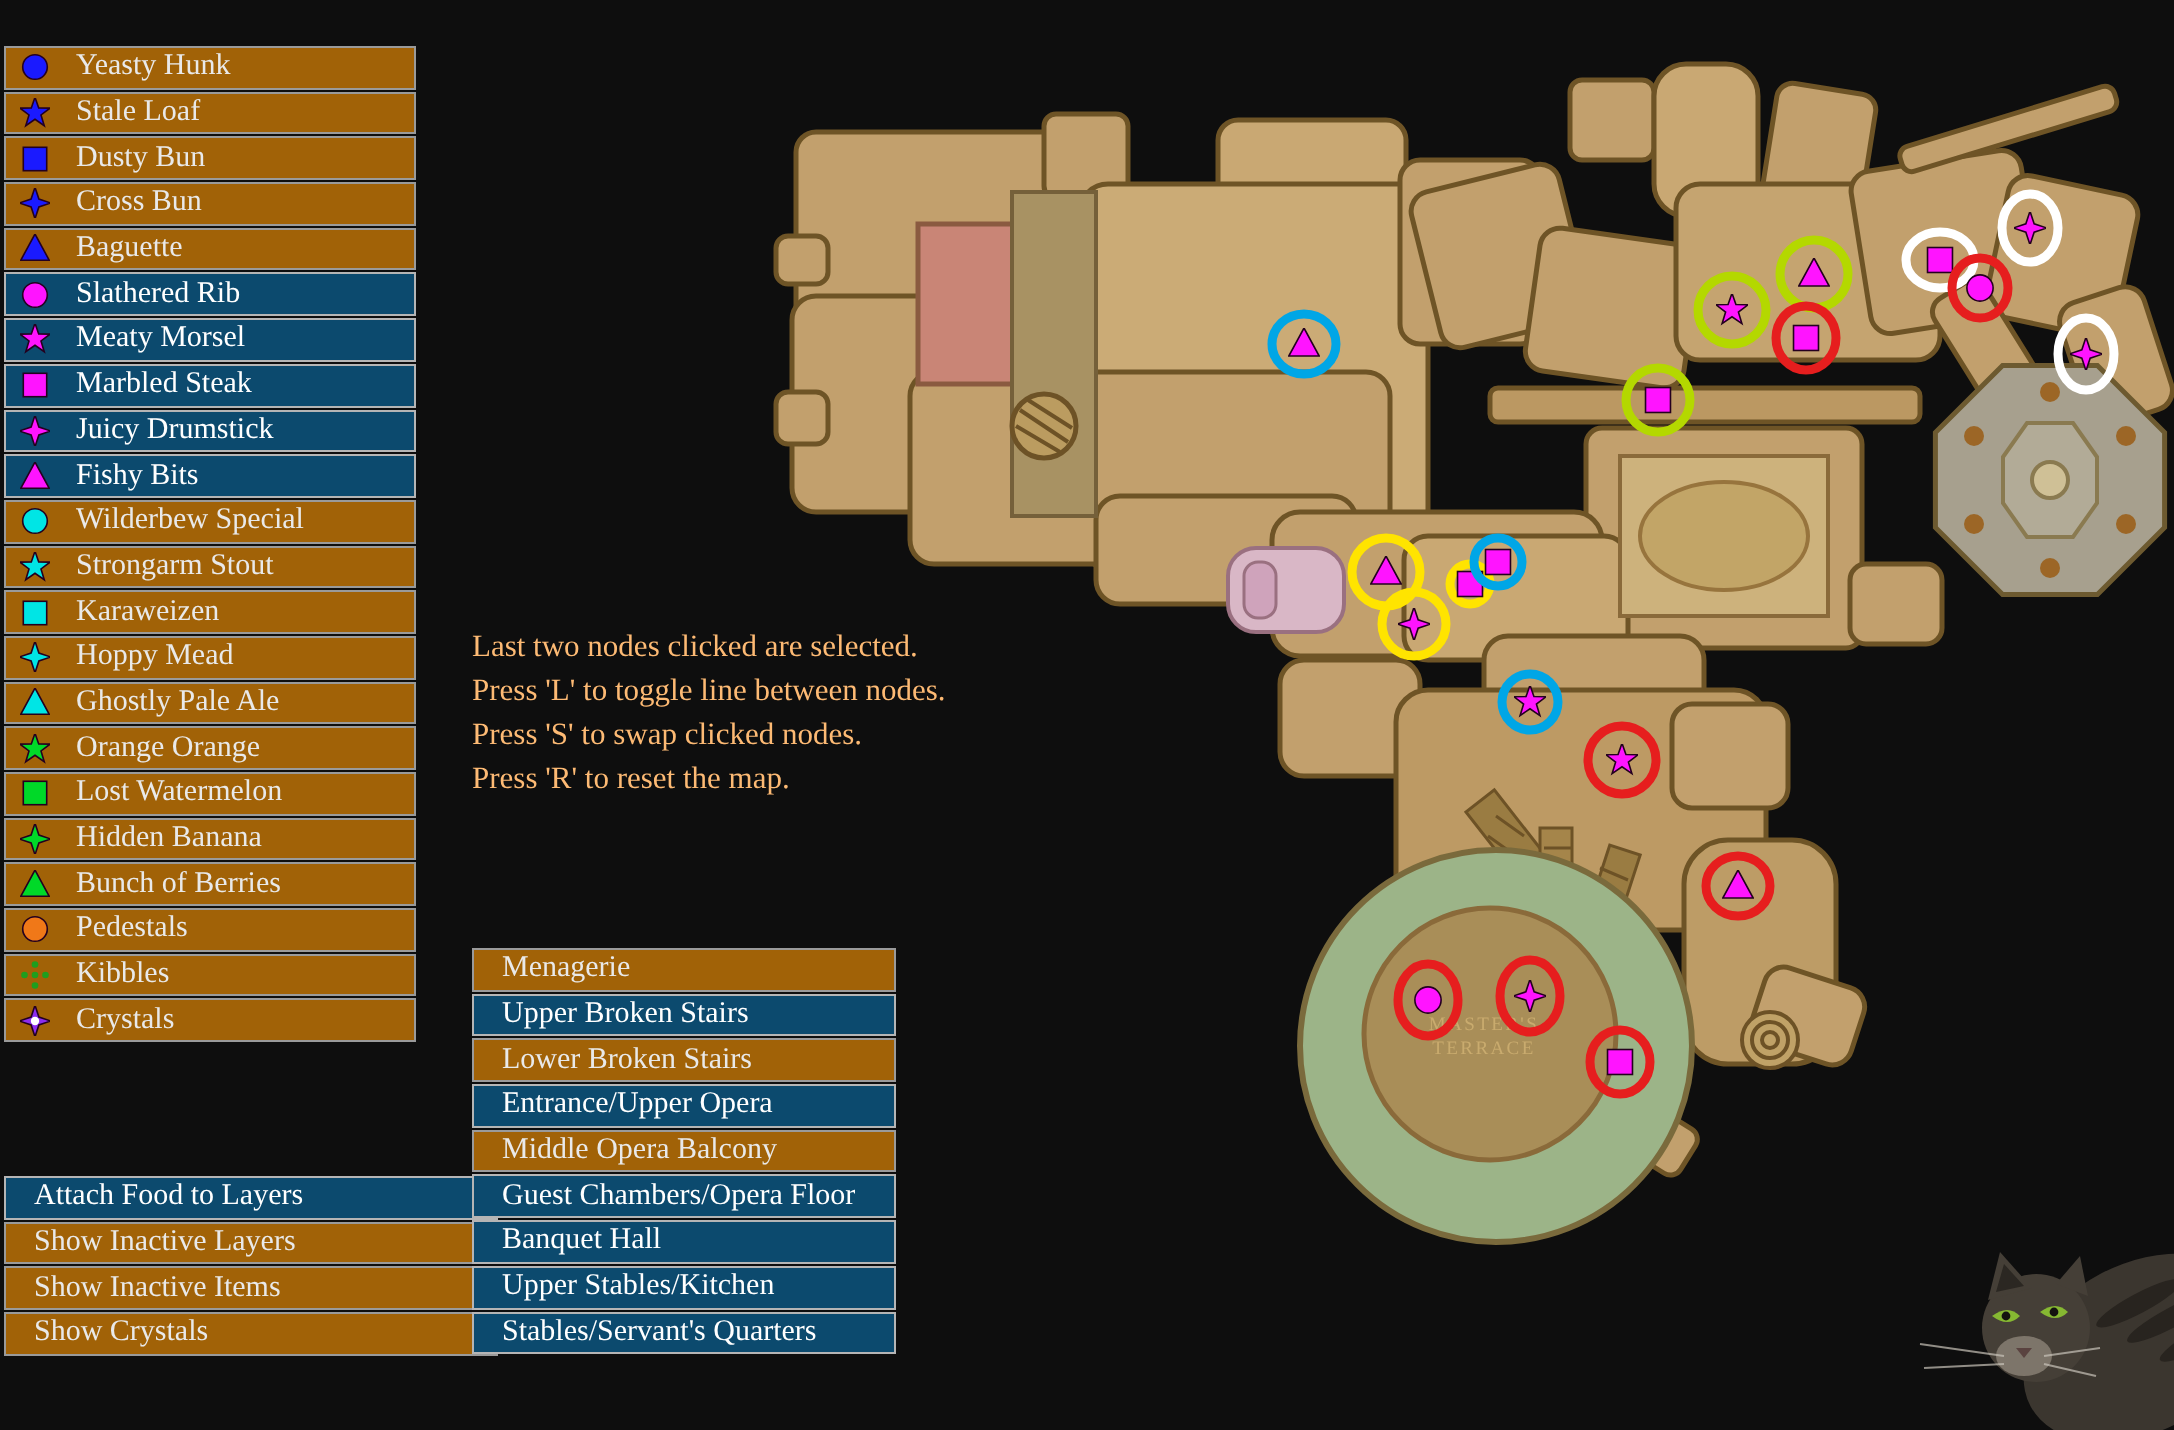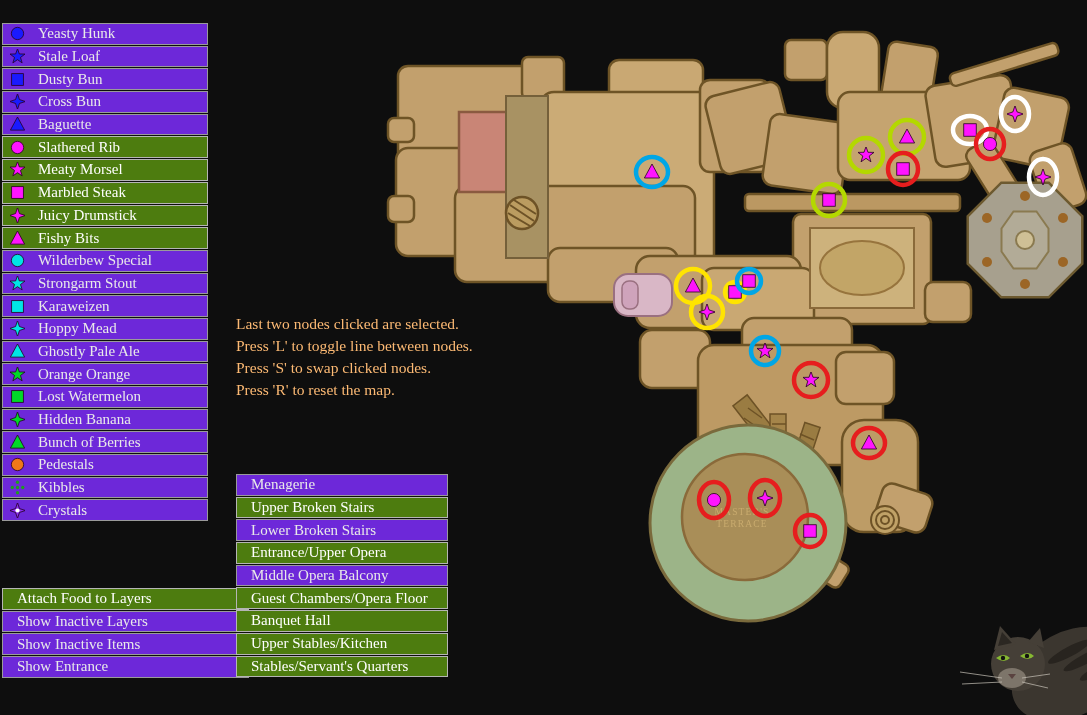--- a/index.html
+++ b/index.html
@@ -4,25 +4,25 @@
 <style>
   html,body{margin:0;padding:0;}
   body{
     width:1087px;height:715px;position:relative;overflow:hidden;
     background:#0e0e0e;
     font-family:"Liberation Serif","DejaVu Serif",serif;
   }
   .panel{position:absolute;}
   .row{
     box-sizing:border-box;height:21.7px;margin-bottom:1px;
-    border:1px solid #9a9a9a;background:#6d28d9;color:#e9e9e9;
+    border:1px solid #9a9a9a;background:#a16207;color:#e9e9e9;
     display:flex;align-items:center;font-size:15px;line-height:15px;
     cursor:default;white-space:nowrap;overflow:hidden;
   }
-  .row.selected{background:#4d7c0f;color:#ffffff;border-color:#b5b5b5;}
+  .row.selected{background:#0c4a6e;color:#ffffff;border-color:#b5b5b5;}
   .food-list{left:2px;top:23px;width:206px;}
   .food-list .row .icon{width:15px;height:15px;margin-left:7px;flex:0 0 15px;display:flex;align-items:center;justify-content:center;}
   .food-list .row .lbl{margin-left:13px;}
   .actions-menu{left:2px;top:588px;width:247px;}
   .actions-menu .row .lbl{margin-left:14px;}
   .layers-menu{left:236px;top:474px;width:212px;}
   .layers-menu .row .lbl{margin-left:14px;}
   .instructions{left:236px;top:313px;width:250px;color:#fdba74;font-size:15.5px;line-height:22px;}
   .map-wrap{left:0;top:0;width:1087px;height:715px;pointer-events:none;}
   svg text.terrace{font-family:"Liberation Serif",serif;font-size:9.5px;letter-spacing:1.2px;fill:#c9ab6e;}
@@ -472,21 +472,21 @@
     <div class="row selected">
       <span class="lbl">Attach Food to Layers</span>
     </div>
     <div class="row">
       <span class="lbl">Show Inactive Layers</span>
     </div>
     <div class="row">
       <span class="lbl">Show Inactive Items</span>
     </div>
     <div class="row">
-      <span class="lbl">Show Entrance</span>
+      <span class="lbl">Show Crystals</span>
     </div>
   </div>
 
 <div class="panel instructions" id="instructions">
     <div>Last two nodes clicked are selected.</div>
     <div>Press 'L' to toggle line between nodes.</div>
     <div>Press 'S' to swap clicked nodes.</div>
     <div>Press 'R' to reset the map.</div>
   </div>
 

